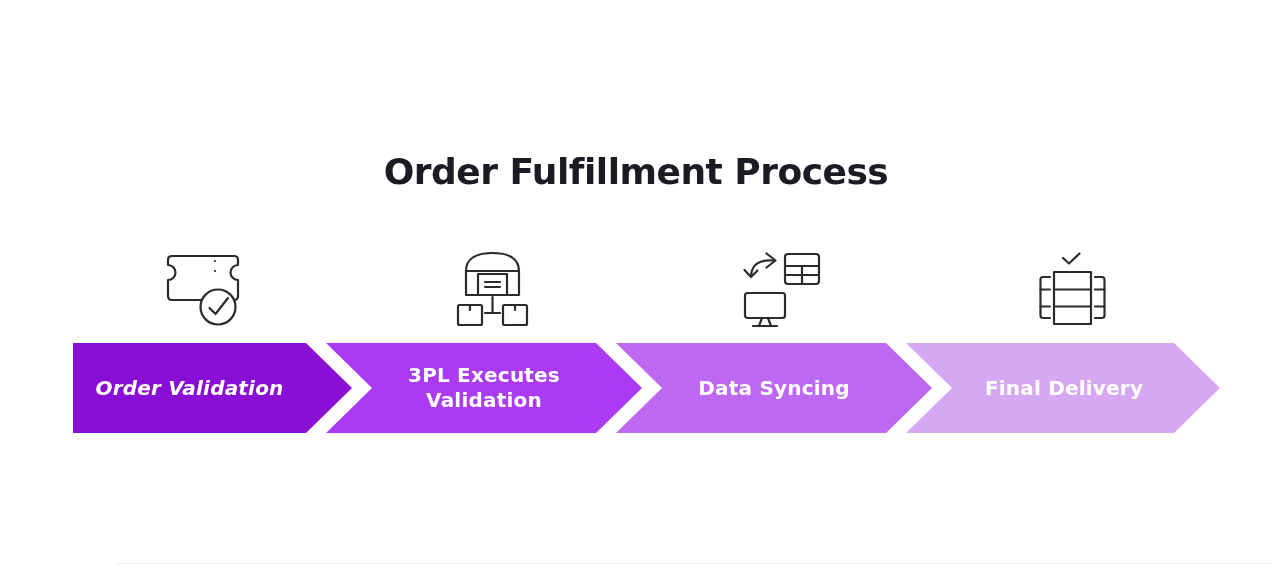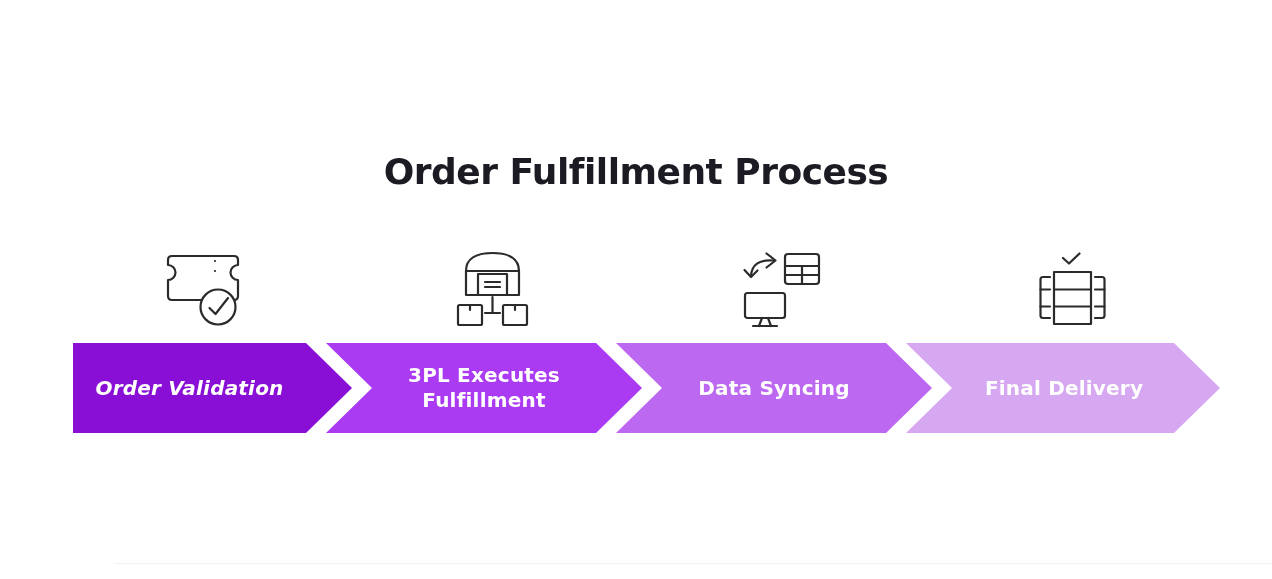--- a/index.html
+++ b/index.html
@@ -93,18 +93,18 @@
   </div>
 
   <svg class="chevrons" viewBox="0 0 1147 90">
     <polygon points="0,0 233,0 279,45 233,90 0,90" fill="#8A0FD6"></polygon>
     <polygon points="253,0 523,0 569,45 523,90 253,90 299,45" fill="#AA3BF2"></polygon>
     <polygon points="543,0 813,0 859,45 813,90 543,90 589,45" fill="#BD68F0"></polygon>
     <polygon points="833,0 1101,0 1147,45 1101,90 833,90 879,45" fill="#D7A8F2"></polygon>
   </svg>
 
   <div class="step-label label-1">Order Validation</div>
-  <div class="step-label label-2">3PL Executes Fulfillment</div>
+  <div class="step-label label-2">3PL Executes Validation</div>
   <div class="step-label label-3">Data Syncing</div>
   <div class="step-label label-4">Final Delivery</div>
 
   <div class="hairline"></div>
 </div>
 
 </body></html>

